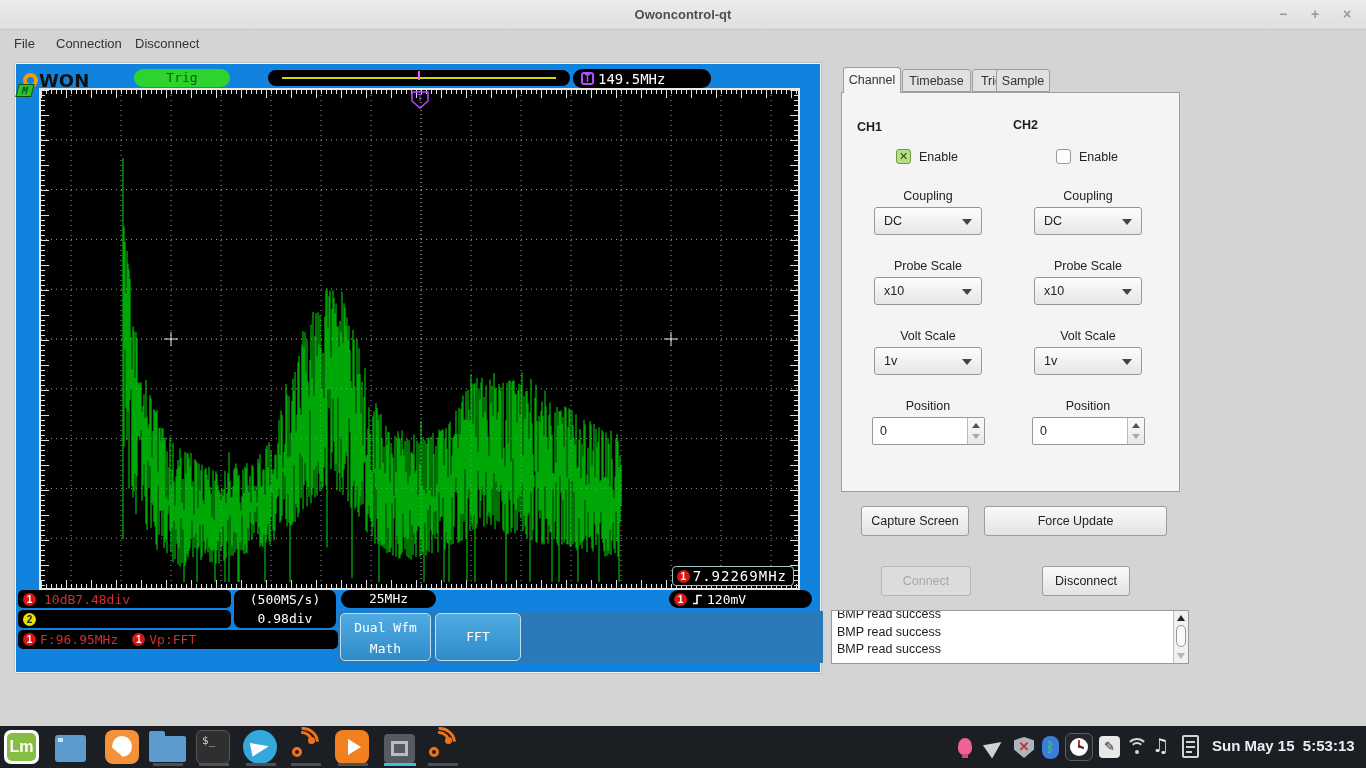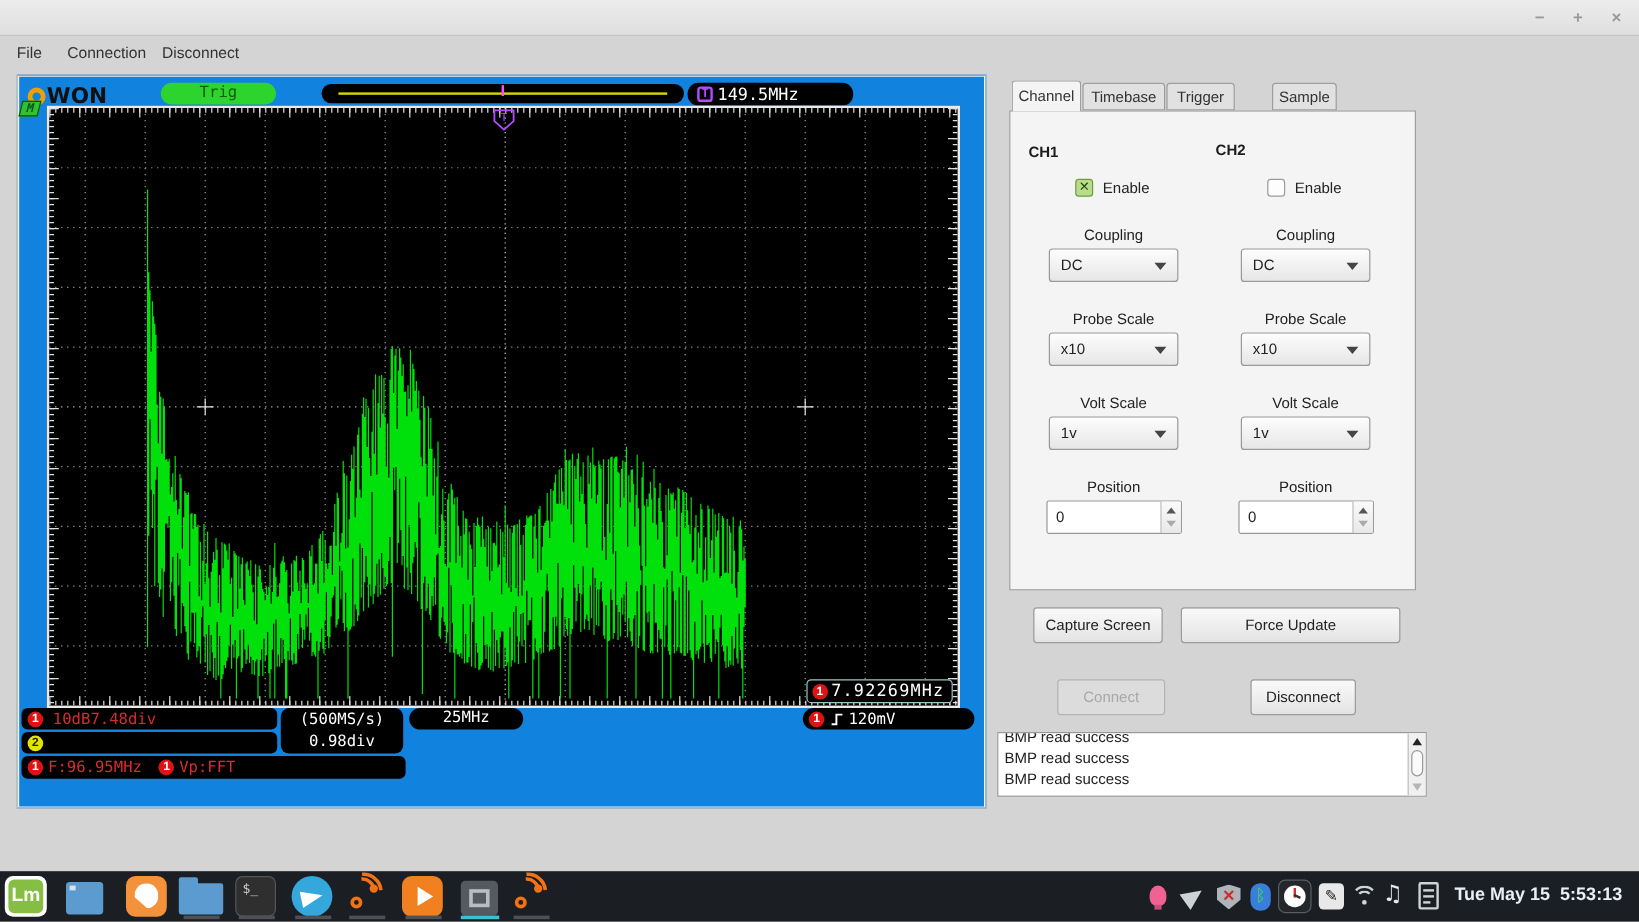--- a/index.html
+++ b/index.html
@@ -86,21 +86,21 @@
   .btn-math { left:2px; width:91px; line-height:21px; padding-top:3px; }
   .btn-fft  { left:97px; width:86px; line-height:46px; }
 
   
   .tab { position:absolute; top:69px; height:23px; background:#e1e1e1;
     border:1px solid #9e9e9e; border-radius:3px 3px 0 0; font-size:12.5px; color:#333;
     text-align:center; line-height:22px; }
   .tab.active { top:67px; height:26px; background:#f4f4f4; line-height:25px;
     border-bottom:none; z-index:3; }
   .tab-ch { left:843px; width:58px; } .tab-tb { left:902px; width:69px; }
-  .tab-tr { left:972px; width:57px; } .tab-sa { left:1060px; width:54px; }
+  .tab-tr { left:972px; width:57px; } .tab-sa { left:996px; width:54px; }
 
   .panel { position:absolute; left:841px; top:92px; width:339px; height:400px;
     background:#f4f4f4; border:1px solid #9e9e9e; z-index:2; }
   .chname { position:absolute; font-size:12.5px; font-weight:bold; color:#1c1c1c; }
   .cb-row { position:absolute; display:flex; align-items:center; gap:8px; }
   .cbox { width:15px; height:15px; border:1px solid #9a9a9a; border-radius:3px; background:#fdfdfd;
     text-align:center; line-height:13px; font-size:11px; color:#234d00; }
   .cbox.checked { background:#b9dc8c; border-color:#6f9c3c; }
   .cblabel { font-size:12.5px; color:#222; }
   .flabel { position:absolute; width:140px; text-align:center; font-size:12.5px; color:#222; }
@@ -215,20 +215,21 @@
     border:2px solid #cfd4d8; border-radius:2px; }
   .tr-clip i { position:absolute; left:2px; height:2px; background:#cfd4d8; width:9px; }
   .tr-clip .l1{top:4px;} .tr-clip .l2{top:9px;} .tr-clip .l3{top:14px; width:6px;}
   .tr-clock { position:absolute; left:1212px; top:11px; width:150px; font-size:15px;
     font-weight:bold; color:#e8eef3; white-space:pre; }
 </style>
 </head>
 <body>
 
 <div class="titlebar">
+  <div class="title">Owoncontrol-qt</div>
   <div class="winbtns">
     <div class="winbtn">−</div>
     <div class="winbtn">+</div>
     <div class="winbtn">×</div>
   </div>
 </div>
 <div class="menubar">
   <div class="menuitem mi-file">File</div>
   <div class="menuitem mi-conn">Connection</div>
   <div class="menuitem mi-add">Disconnect</div>
@@ -310,20 +311,27 @@
     <span class="rb">1</span>
     <span class="redtx sc-mono">F:96.95MHz</span>
     <span class="rb">1</span>
     <span class="redtx sc-mono">Vp:FFT</span>
   </div>
   <div class="blkbox bx-samp sc-mono">
     <div>(500MS/s)</div>
     <div>0.98div</div>
   </div>
   <div class="blkbox bx-bw sc-mono">25MHz</div>
+  <div class="bluepanel">
+    <div class="scbtn btn-math">
+      <div>Dual Wfm</div>
+      <div>Math</div>
+    </div>
+    <div class="scbtn btn-fft">FFT</div>
+  </div>
   <div class="blkbox bx-lvl">
     <span class="rb">1</span>
     <svg class="slope" viewBox="0 0 12 11">
       <path d="M1,9.5 h4 v-8 h5" stroke="#fff" stroke-width="1.6" fill="none"></path>
     </svg>
     <span class="lvl-txt sc-mono">120mV</span>
   </div>
 </div>
 
 <div class="tab active tab-ch">Channel</div>
@@ -451,14 +459,14 @@
     <i class="w1"></i>
       <i class="w2"></i>
     <i class="wd"></i>
   </div>
   <div class="tr-music">♫</div>
   <div class="tr-clip">
     <i class="l1"></i>
     <i class="l2"></i>
     <i class="l3"></i>
   </div>
-  <div class="tr-clock">Tue May 15  5:53:13</div>
+  <div class="tr-clock">Sun May 15  5:53:13</div>
 </div>
 
 </body></html>

